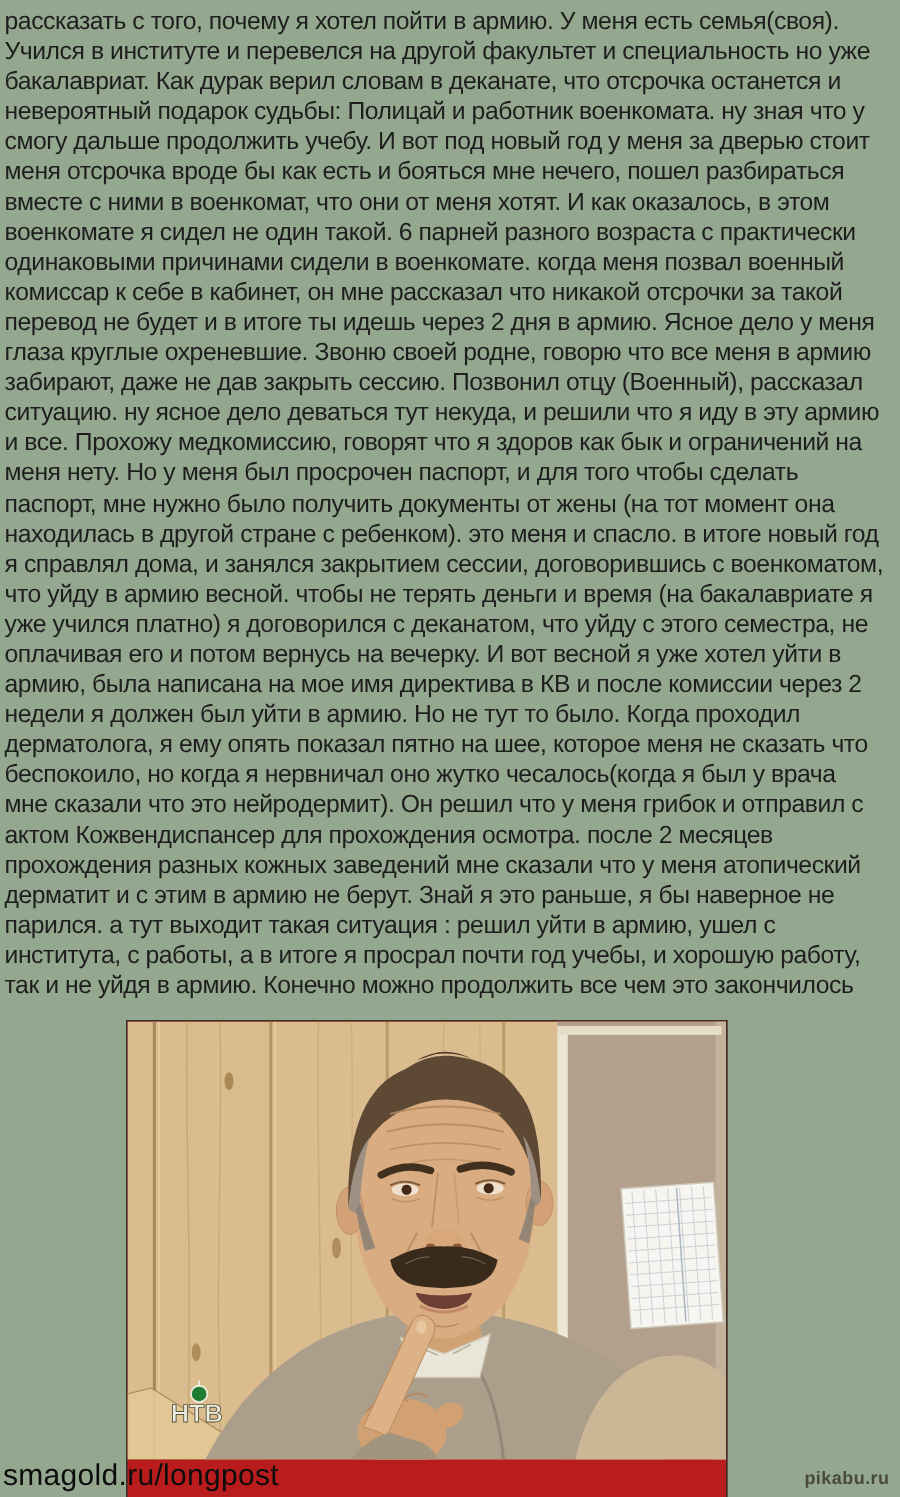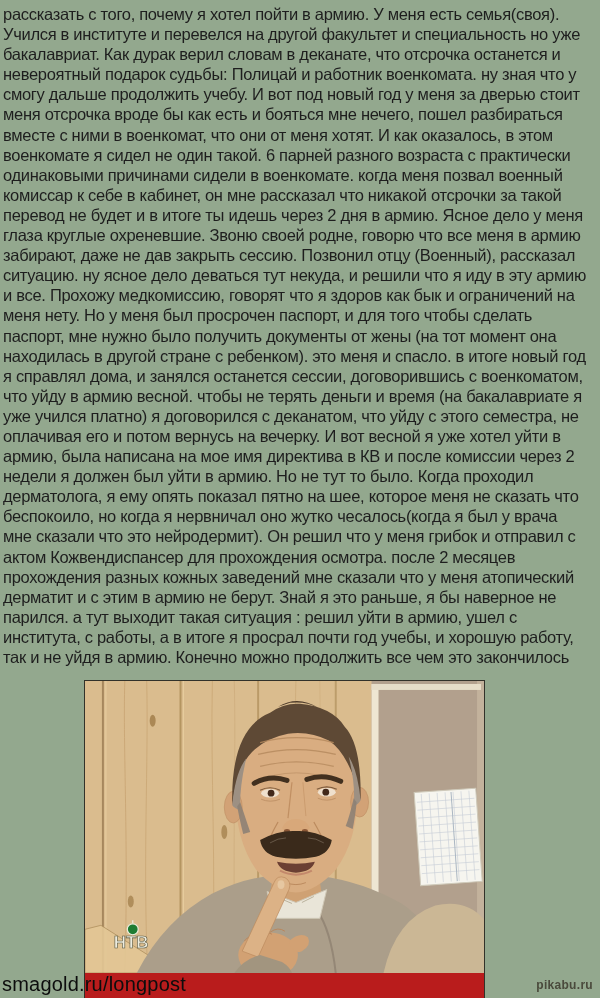--- a/index.html
+++ b/index.html
@@ -65,21 +65,21 @@
     <div class="line">одинаковыми причинами сидели в военкомате. когда меня позвал военный</div>
     <div class="line">комиссар к себе в кабинет, он мне рассказал что никакой отсрочки за такой</div>
     <div class="line">перевод не будет и в итоге ты идешь через 2 дня в армию. Ясное дело у меня</div>
     <div class="line">глаза круглые охреневшие. Звоню своей родне, говорю что все меня в армию</div>
     <div class="line">забирают, даже не дав закрыть сессию. Позвонил отцу (Военный), рассказал</div>
     <div class="line">ситуацию. ну ясное дело деваться тут некуда, и решили что я иду в эту армию</div>
     <div class="line">и все. Прохожу медкомиссию, говорят что я здоров как бык и ограничений на</div>
     <div class="line">меня нету. Но у меня был просрочен паспорт, и для того чтобы сделать</div>
     <div class="line">паспорт, мне нужно было получить документы от жены (на тот момент она</div>
     <div class="line">находилась в другой стране с ребенком). это меня и спасло. в итоге новый год</div>
-    <div class="line">я справлял дома, и занялся останется сессии, договорившись с военкоматом,</div>
+    <div class="line">я справлял дома, и занялся закрытием сессии, договорившись с военкоматом,</div>
     <div class="line">что уйду в армию весной. чтобы не терять деньги и время (на бакалавриате я</div>
     <div class="line">уже учился платно) я договорился с деканатом, что уйду с этого семестра, не</div>
     <div class="line">оплачивая его и потом вернусь на вечерку. И вот весной я уже хотел уйти в</div>
     <div class="line">армию, была написана на мое имя директива в КВ и после комиссии через 2</div>
     <div class="line">недели я должен был уйти в армию. Но не тут то было. Когда проходил</div>
     <div class="line">дерматолога, я ему опять показал пятно на шее, которое меня не сказать что</div>
     <div class="line">беспокоило, но когда я нервничал оно жутко чесалось(когда я был у врача</div>
     <div class="line">мне сказали что это нейродермит). Он решил что у меня грибок и отправил с</div>
     <div class="line">актом Кожвендиспансер для прохождения осмотра. после 2 месяцев</div>
     <div class="line">прохождения разных кожных заведений мне сказали что у меня атопический</div>

